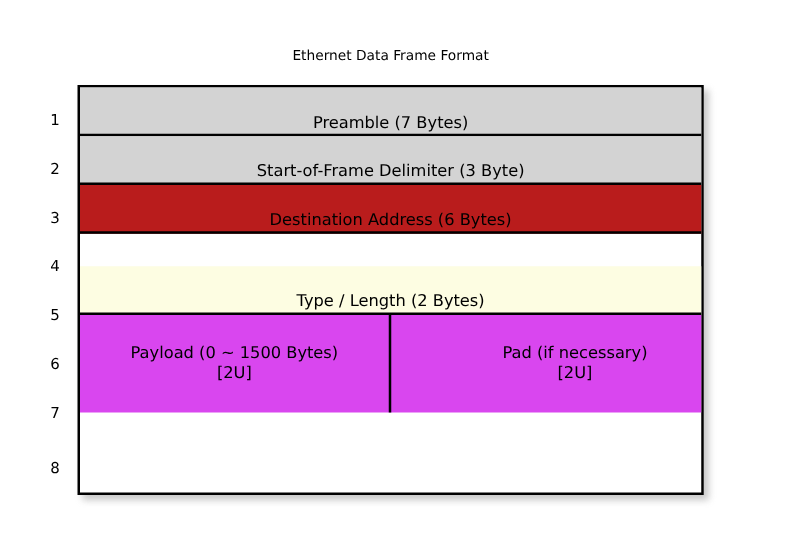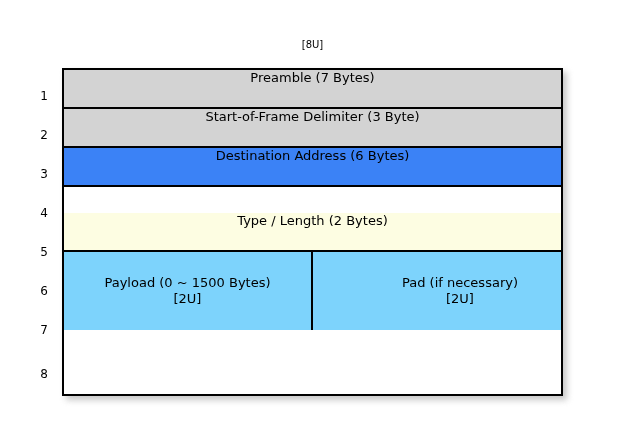--- a/index.html
+++ b/index.html
@@ -77,32 +77,32 @@
     box-sizing: border-box;
     background: #ffffff;
     z-index: 1;
   }
 
   .frame-row {
     position: relative;
     box-sizing: border-box;
     border-bottom: 2px solid #000000;
     display: flex;
-    align-items: flex-start;
+    align-items: flex-end;
     justify-content: center;
     width: 100%;
   }
   .frame-row:last-child {
     border-bottom: none;
   }
 
   .row-gray   { background: #d3d3d3; }
-  .row-blue   { background: #3b82f6; }
+  .row-blue   { background: #b91c1c; }
   .row-cream  { background: #fdfde2; }
-  .row-white  { background: #7dd3fc; }
+  .row-white  { background: #d946ef; }
 
   .cell-label {
     font-size: 13px;
     text-align: center;
     line-height: 16px;
     white-space: nowrap;
     color: #000;
   }
 
   
@@ -151,21 +151,21 @@
     line-height: 12px;
     color: #000;
   }
 </style>
 </head>
 <body>
 
 <div id="diagram-root">
 
   <div class="title-block">
-    <span class="title-sub">[8U]</span>
+    <span class="title-main">Ethernet Data Frame Format</span>
   </div>
 
   <div class="row-numbers">
     <div class="row-number" style="top:22px;">1</div>
     <div class="row-number" style="top:61px;">2</div>
     <div class="row-number" style="top:100px;">3</div>
     <div class="row-number" style="top:139px;">4</div>
     <div class="row-number" style="top:178px;">5</div>
     <div class="row-number" style="top:217px;">6</div>
     <div class="row-number" style="top:256px;">7</div>

